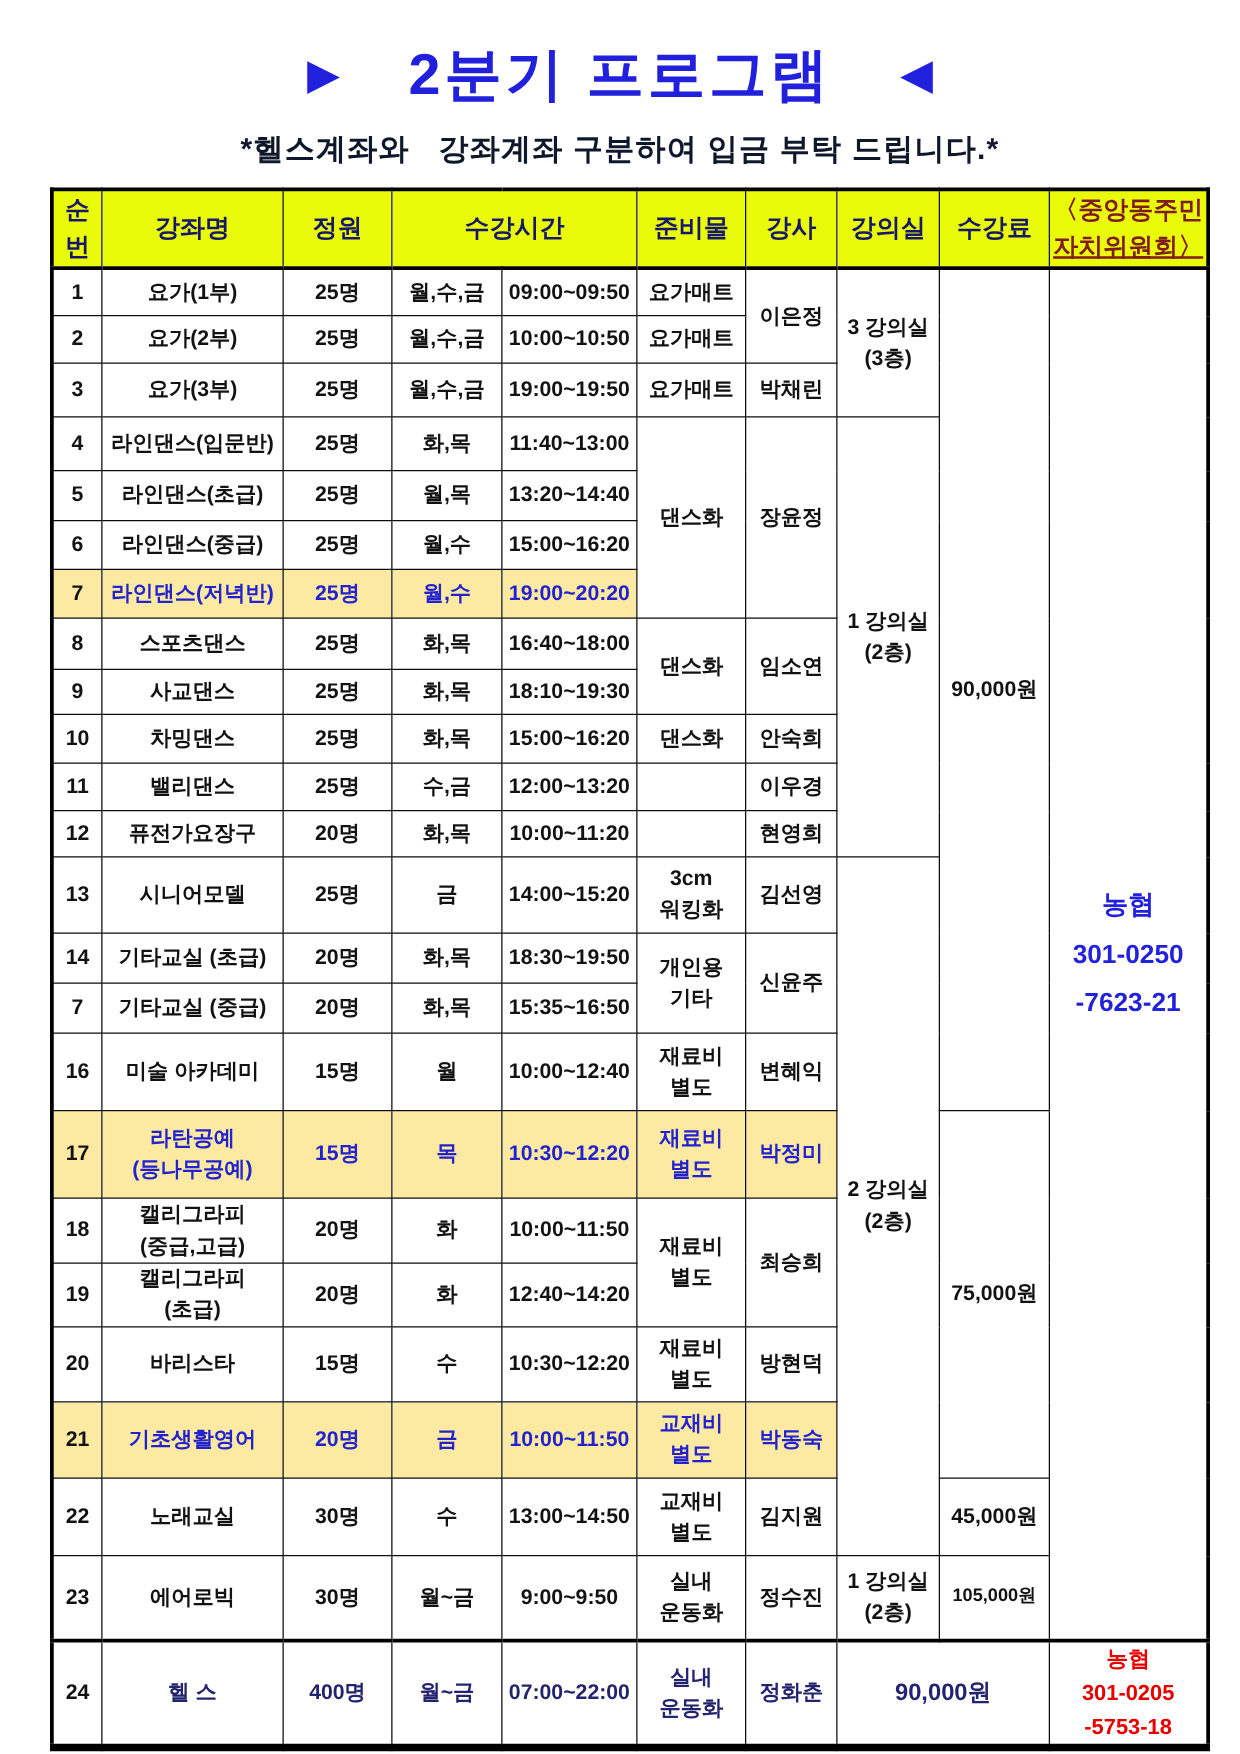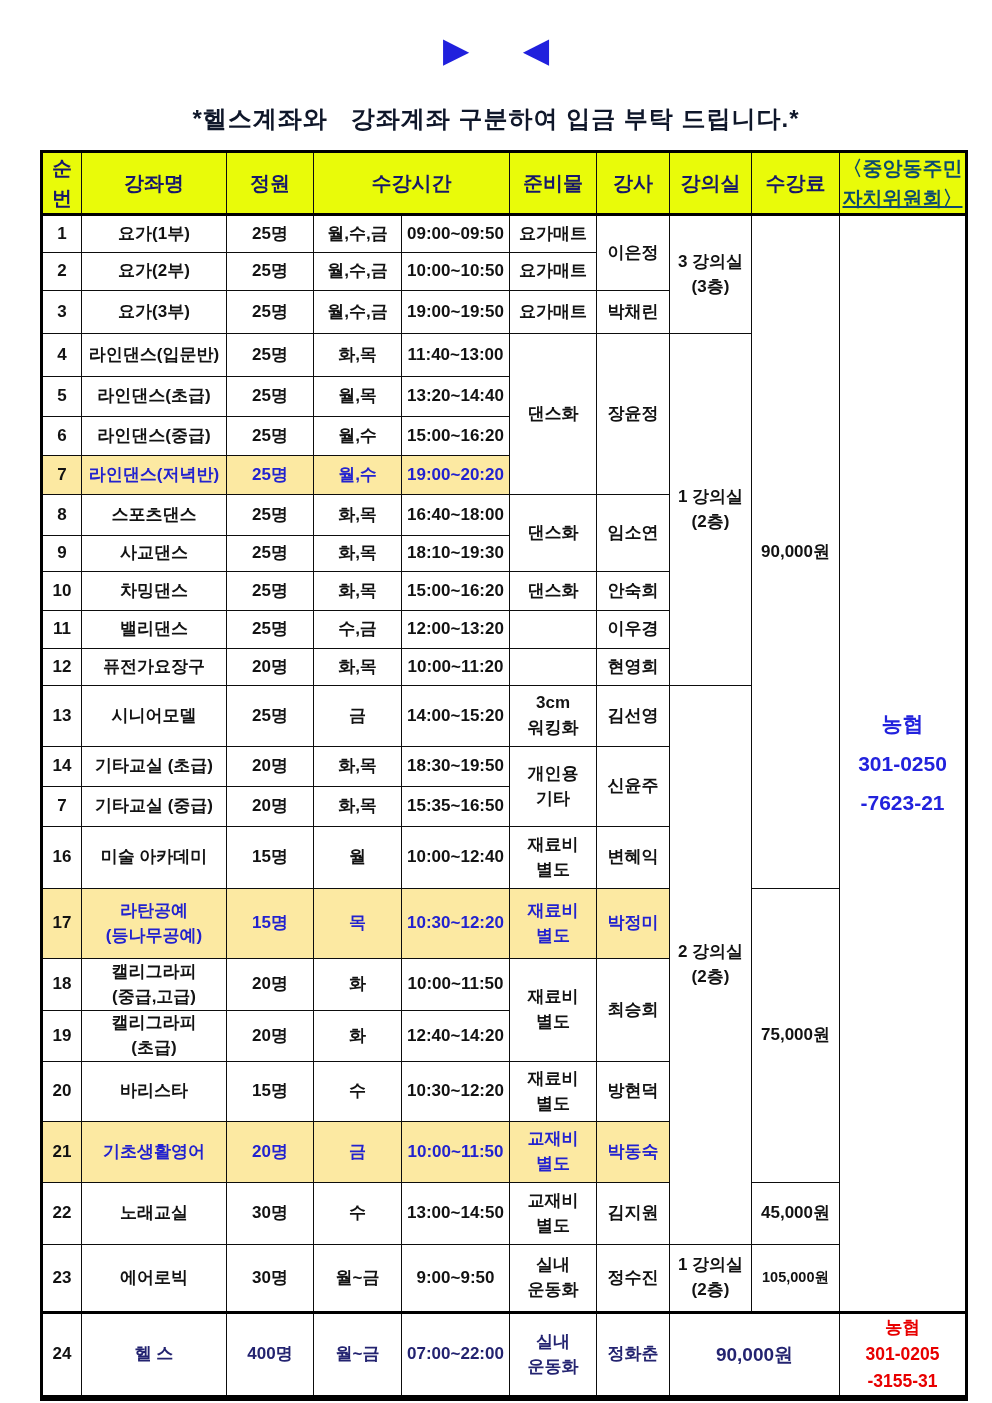--- a/index.html
+++ b/index.html
@@ -35,40 +35,41 @@
   th, td{
     border:1.5px solid #0d0d0d;
     text-align:center; vertical-align:middle;
     padding:0; overflow:hidden;
   }
   thead th{
     background:#e9fb09; color:#17176b;
     font-size:20px; line-height:1.5;
     border-bottom:3px solid #000;
   }
-  th.committee-th{ color:#0c4a6e; }
+  th.committee-th{ color:#7f1d1d; }
   th.committee-th .u2{ text-decoration:underline;text-align:center; }
   td{ font-size:17px; line-height:1.45; font-weight:bold; }
   td .ln{ pointer-events:none; }
   tr.last-row td{ border-top:3px solid #000; }
   td.hl, td.hl-num{ background:#fce9a2; }
   td.hl{ color:#2222cf; }
   td.u{ }
   td.navy{ color:#232370; }
   td.red{ color:#e80000; }
   td.sm{ font-size:14.5px; }
   td.bank{ font-size:21px; line-height:1.9; color:#2222dd; }
   td.bank24{ font-size:17.5px; line-height:1.55; }
   td.fee24{ font-size:19px; }
 </style>
 </head>
 <body>
 
 <div class="title-row">
   <span class="arrow">▶</span>
+  <h1 class="title-text">2분기 프로그램</h1>
   <span class="arrow">◀</span>
 </div>
 
 <div class="subtitle">*헬스계좌와   강좌계좌 구분하여 입금 부탁 드립니다.*</div>
 
 <table>
   <colgroup>
     <col style="width:40px">
       <col style="width:145px">
       <col style="width:87px">
@@ -653,17 +654,17 @@
         </td>
         <td class="navy">
           <div class="ln">정화춘</div>
         </td>
         <td colspan="2" class="navy fee24">
           <div class="ln">90,000원</div>
         </td>
         <td class="bank24 red">
           <div class="ln">농협</div>
           <div class="ln">301-0205</div>
-          <div class="ln">-3155-31</div>
+          <div class="ln">-5753-18</div>
         </td>
       </tr>
     </tbody>
 </table>
 
 </body></html>

